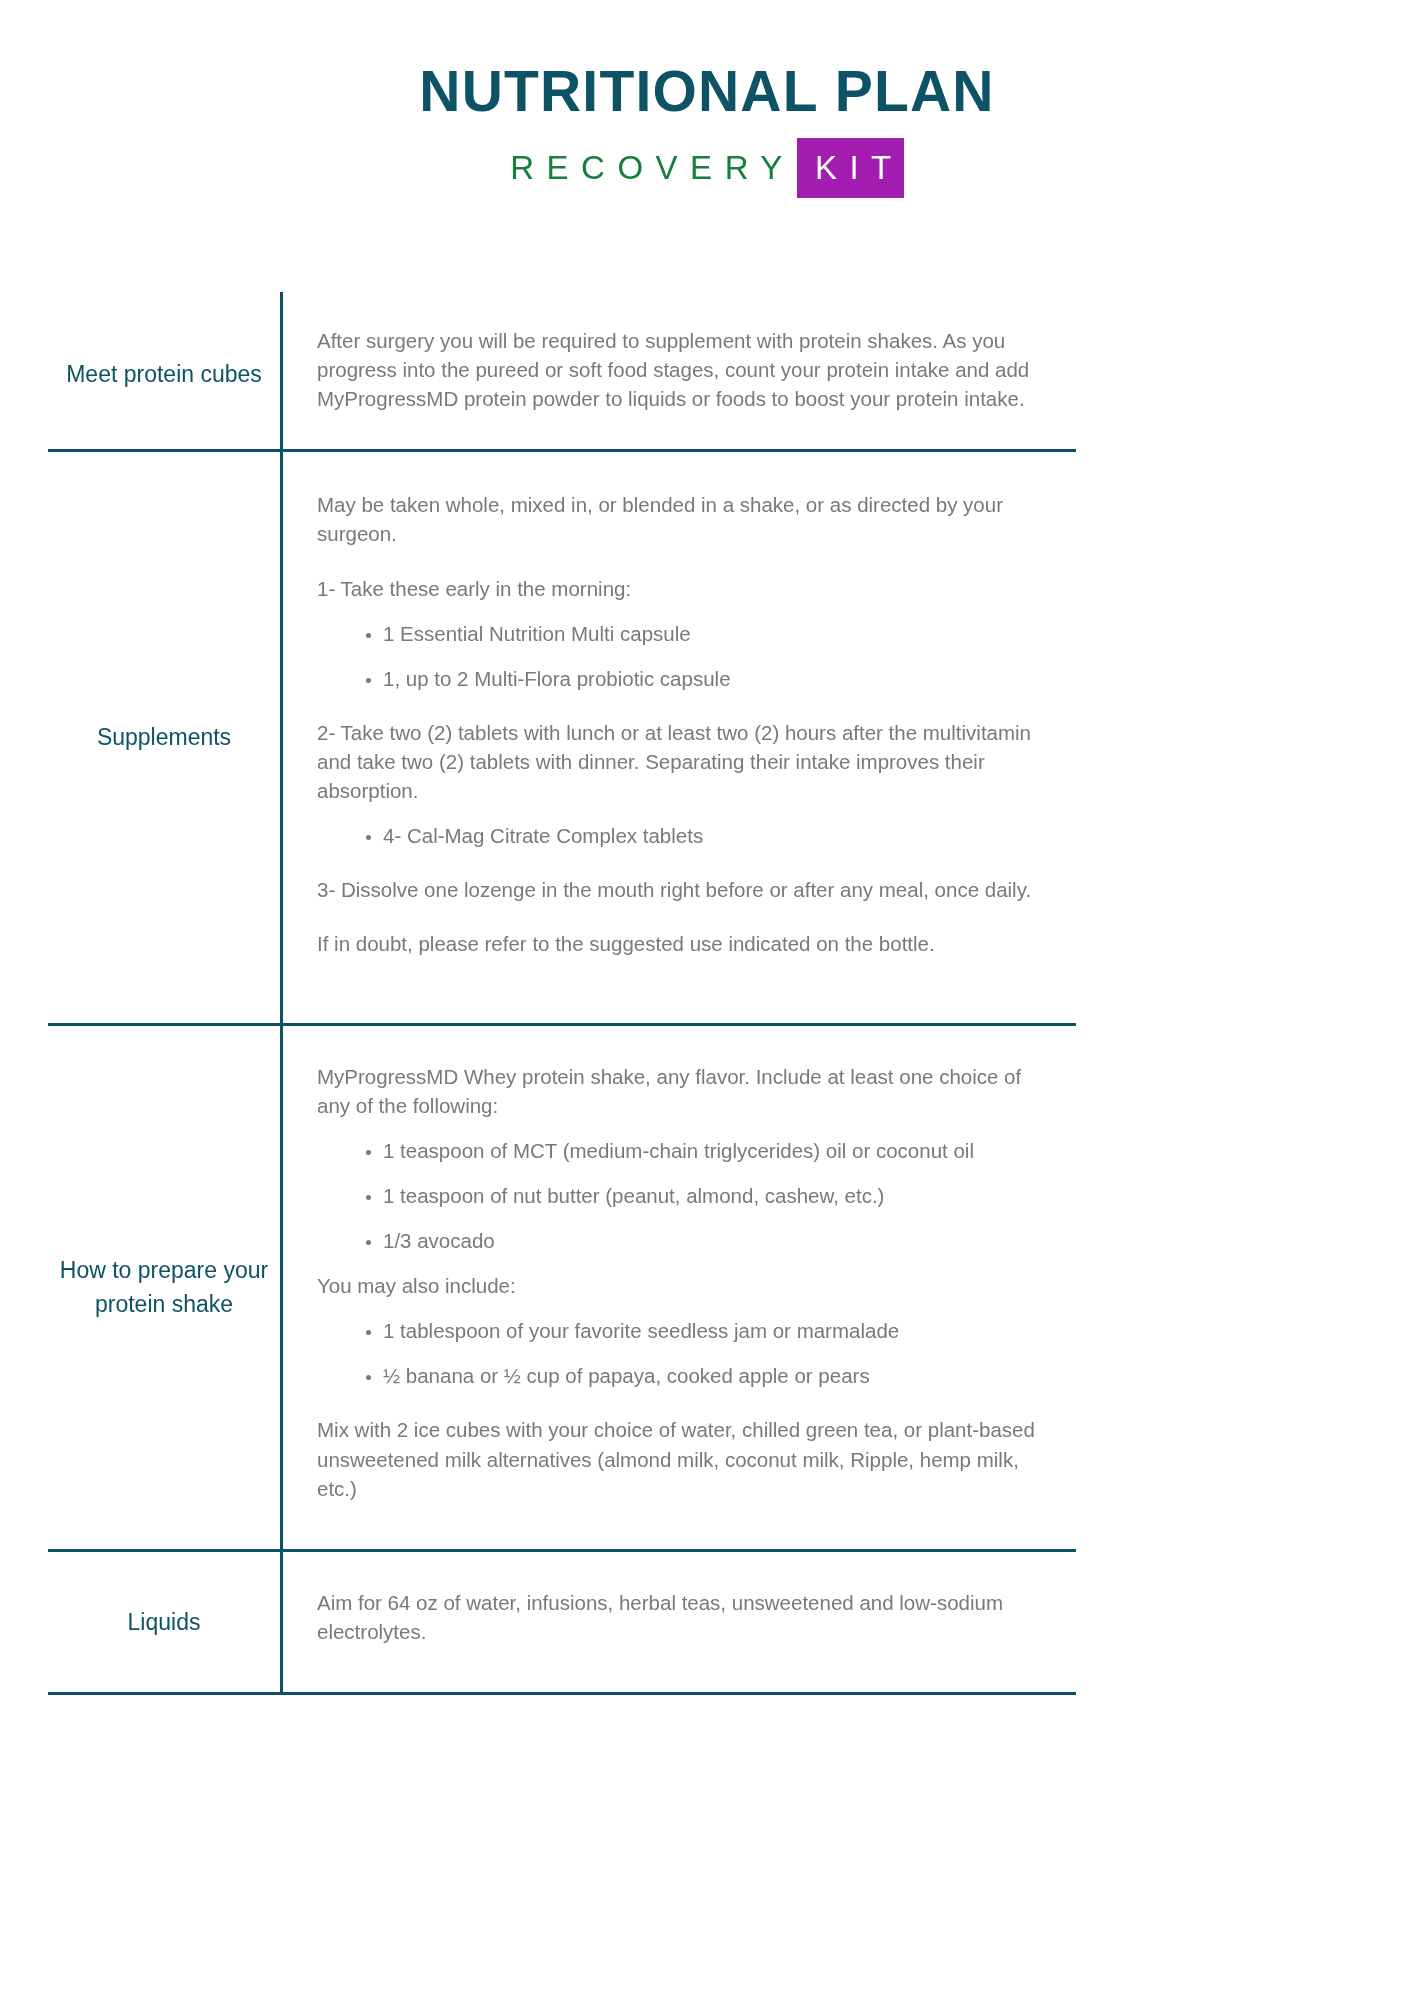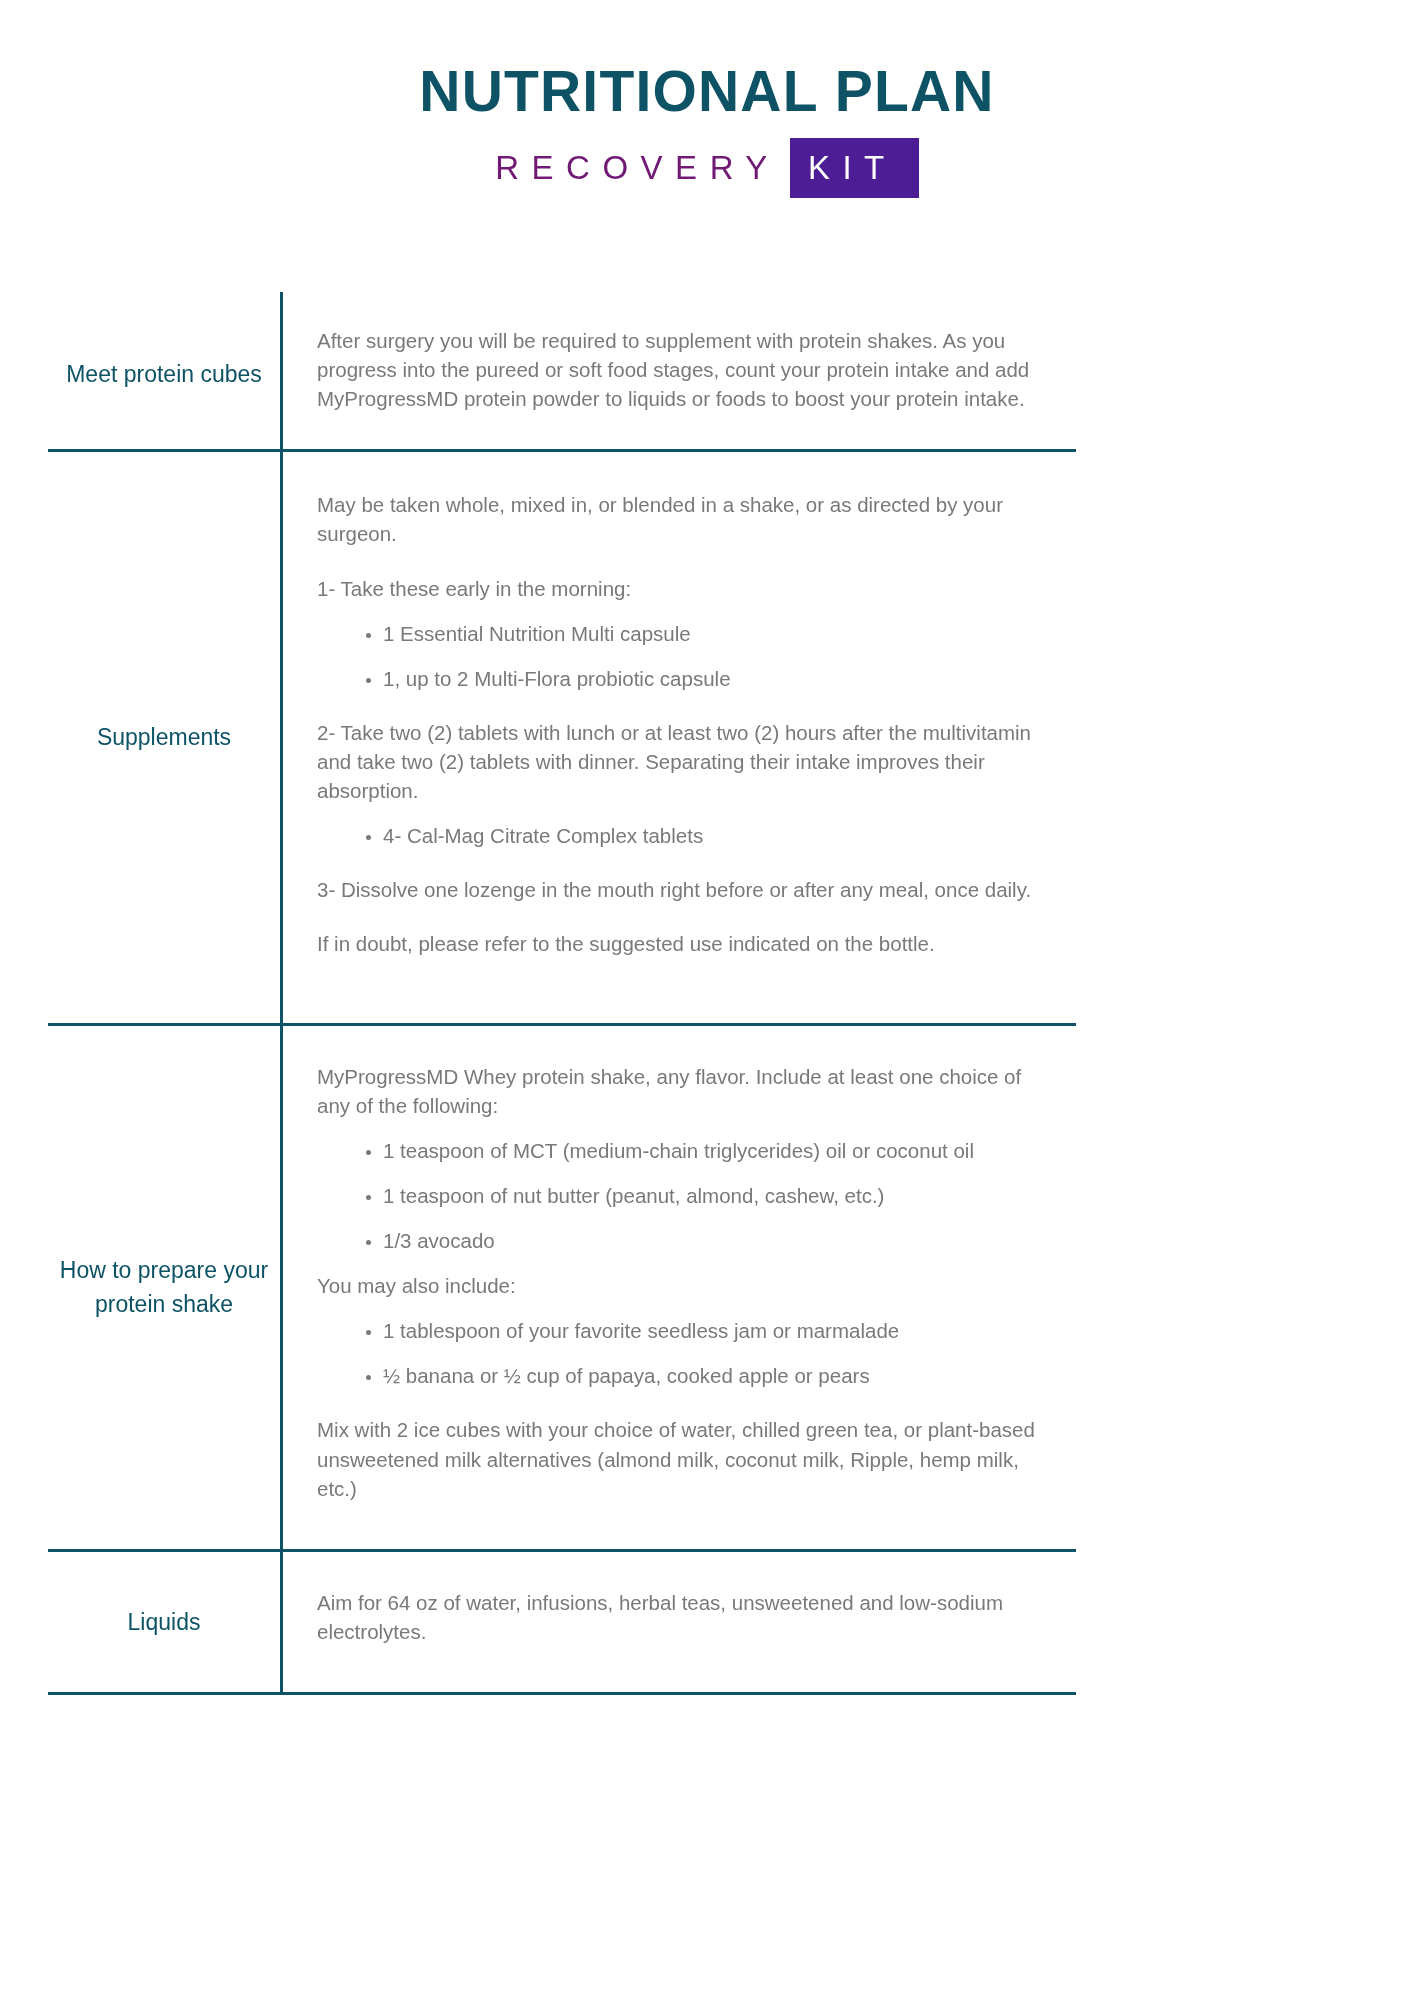--- a/index.html
+++ b/index.html
@@ -39,33 +39,33 @@
     display: flex;
     align-items: center;
     justify-content: center;
     gap: 0px;
   }
 
   .subtitle-word {
     font-size: 33px;
     font-weight: 400;
     letter-spacing: 12.5px;
-    color: #701a75;
+    color: #15803d;
     line-height: 1;
-    padding-right: 10px;
+    padding-right: 2px;
   }
 
   .kit-badge {
-    background: #4c1d95;
+    background: #a21caf;
     color: #ffffff;
     font-size: 33px;
     font-weight: 400;
     letter-spacing: 12.5px;
     line-height: 1;
-    padding: 13px 22px 14px 18px;
+    padding: 13px 0 14px 18px;
     display: inline-block;
   }
 
   
   .table {
     position: absolute;
     left: 48px;
     top: 292px;
     width: 1028px;
   }

